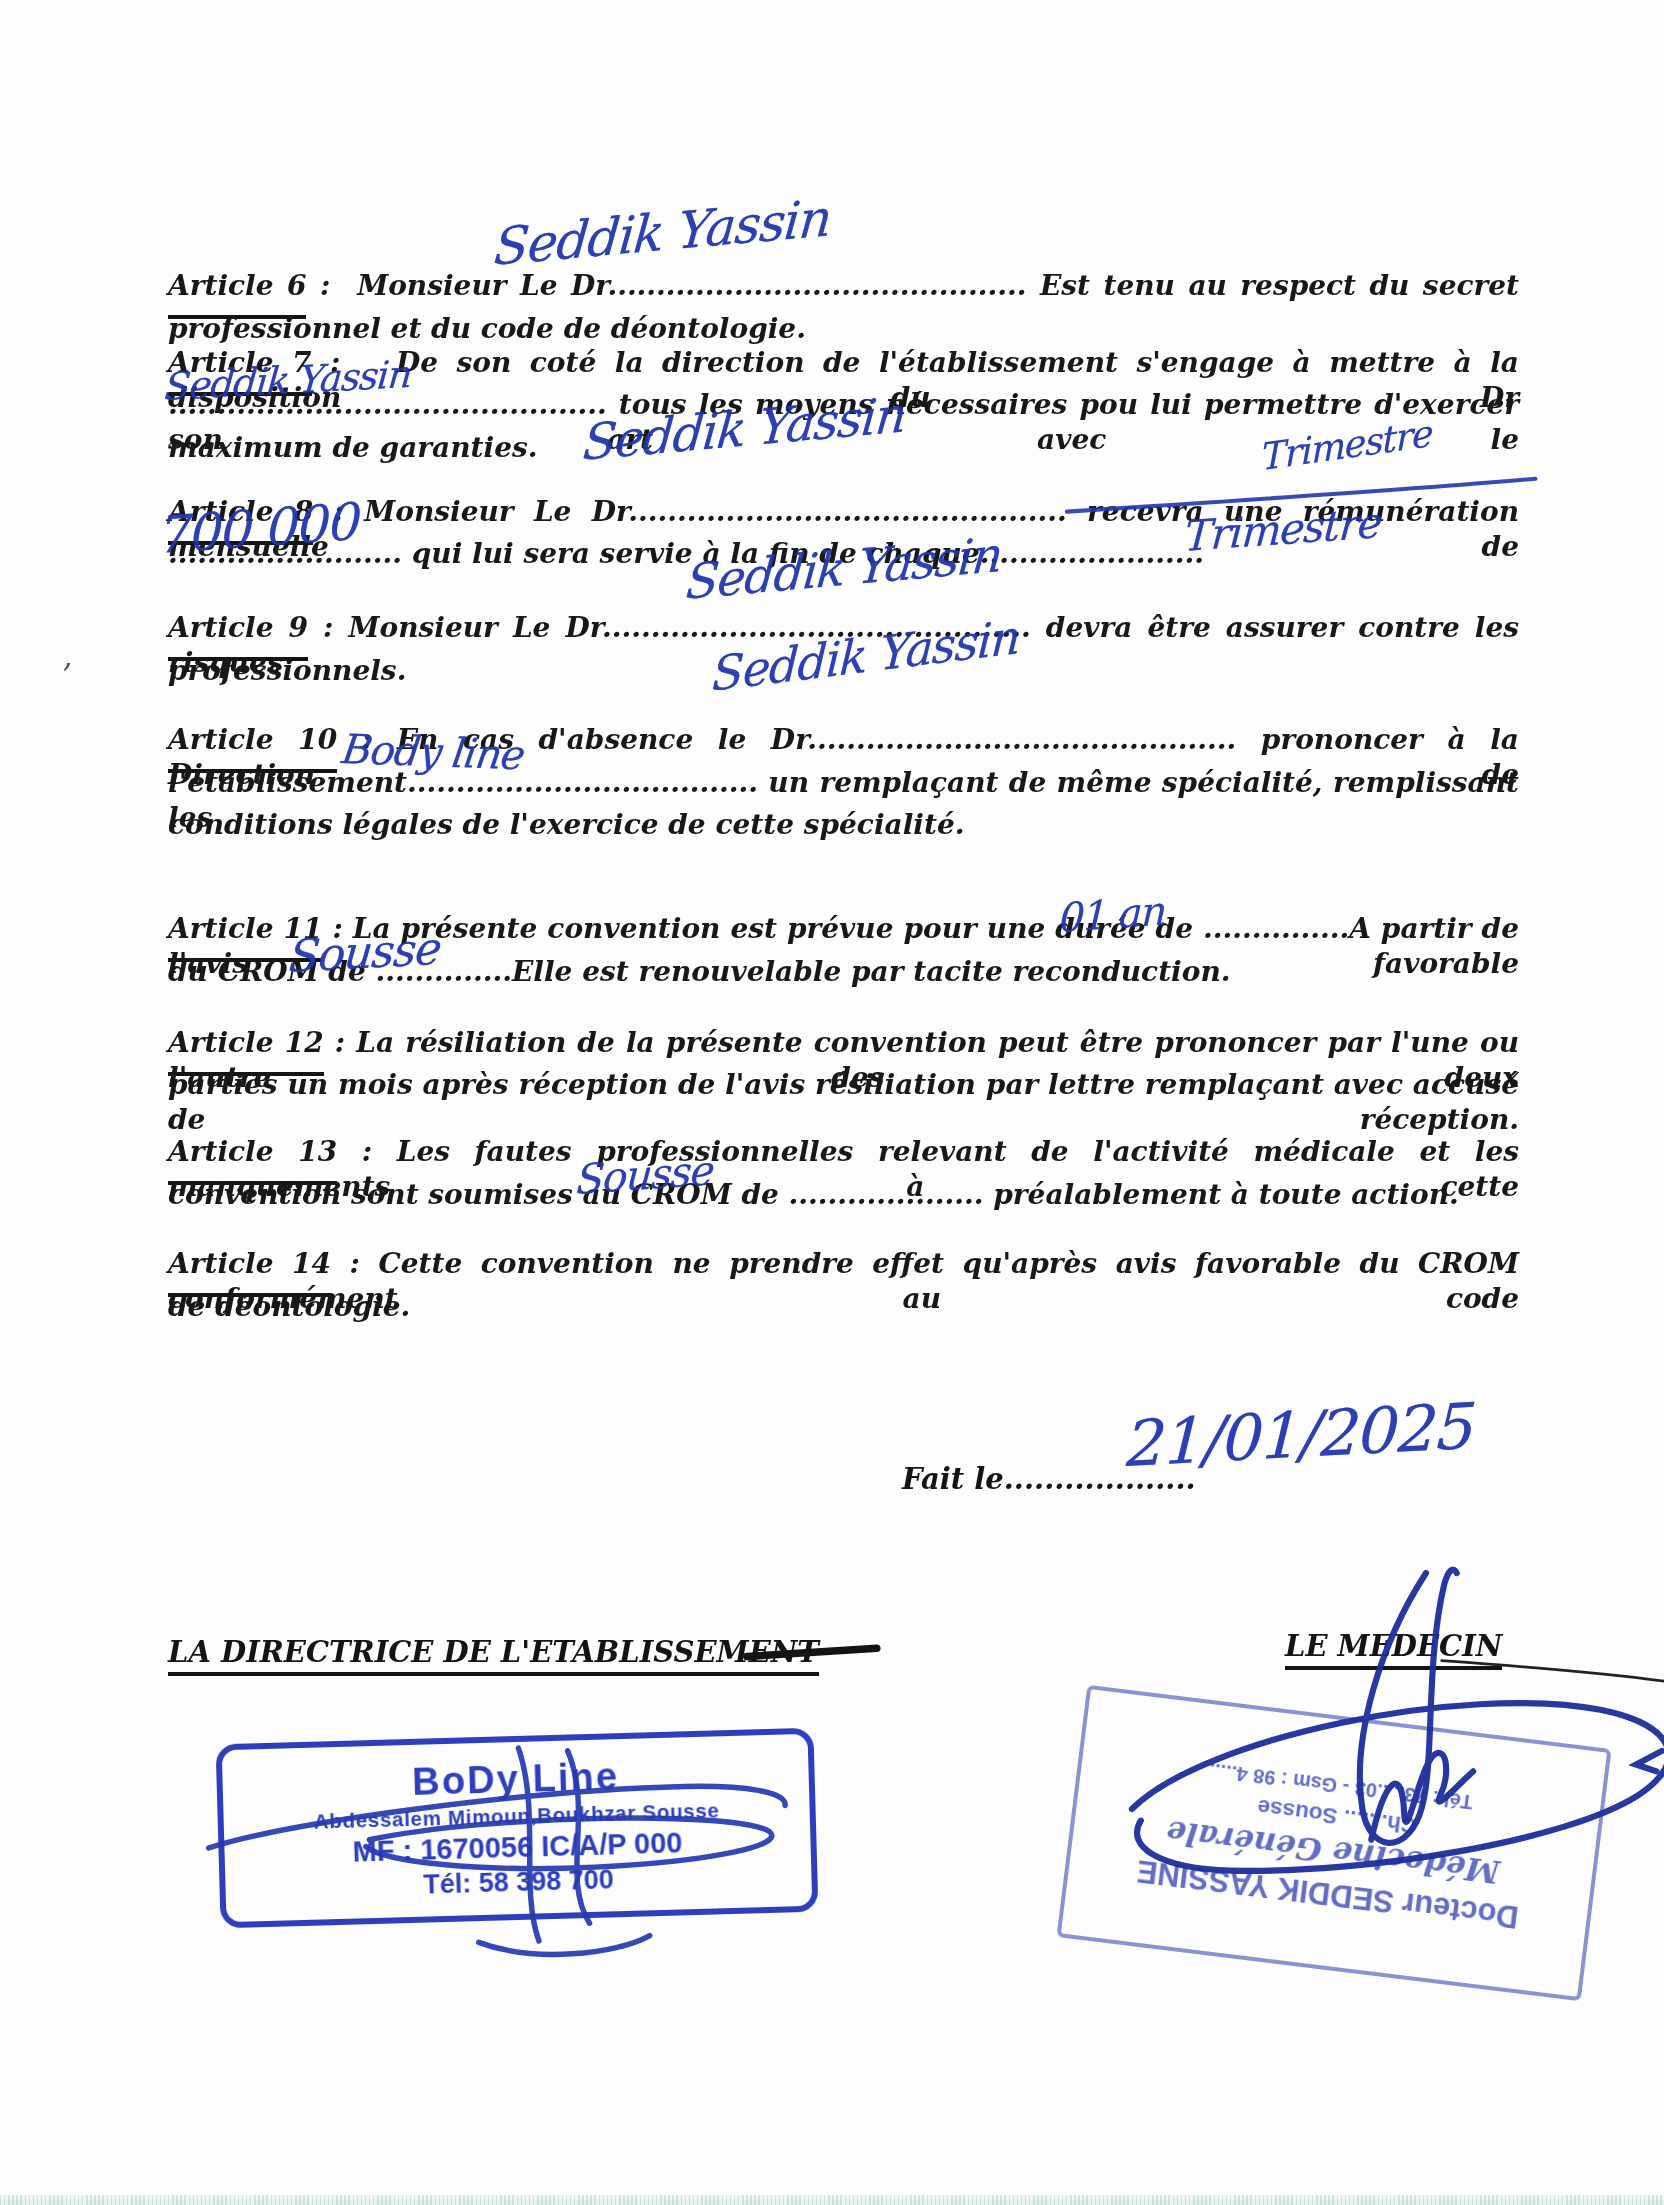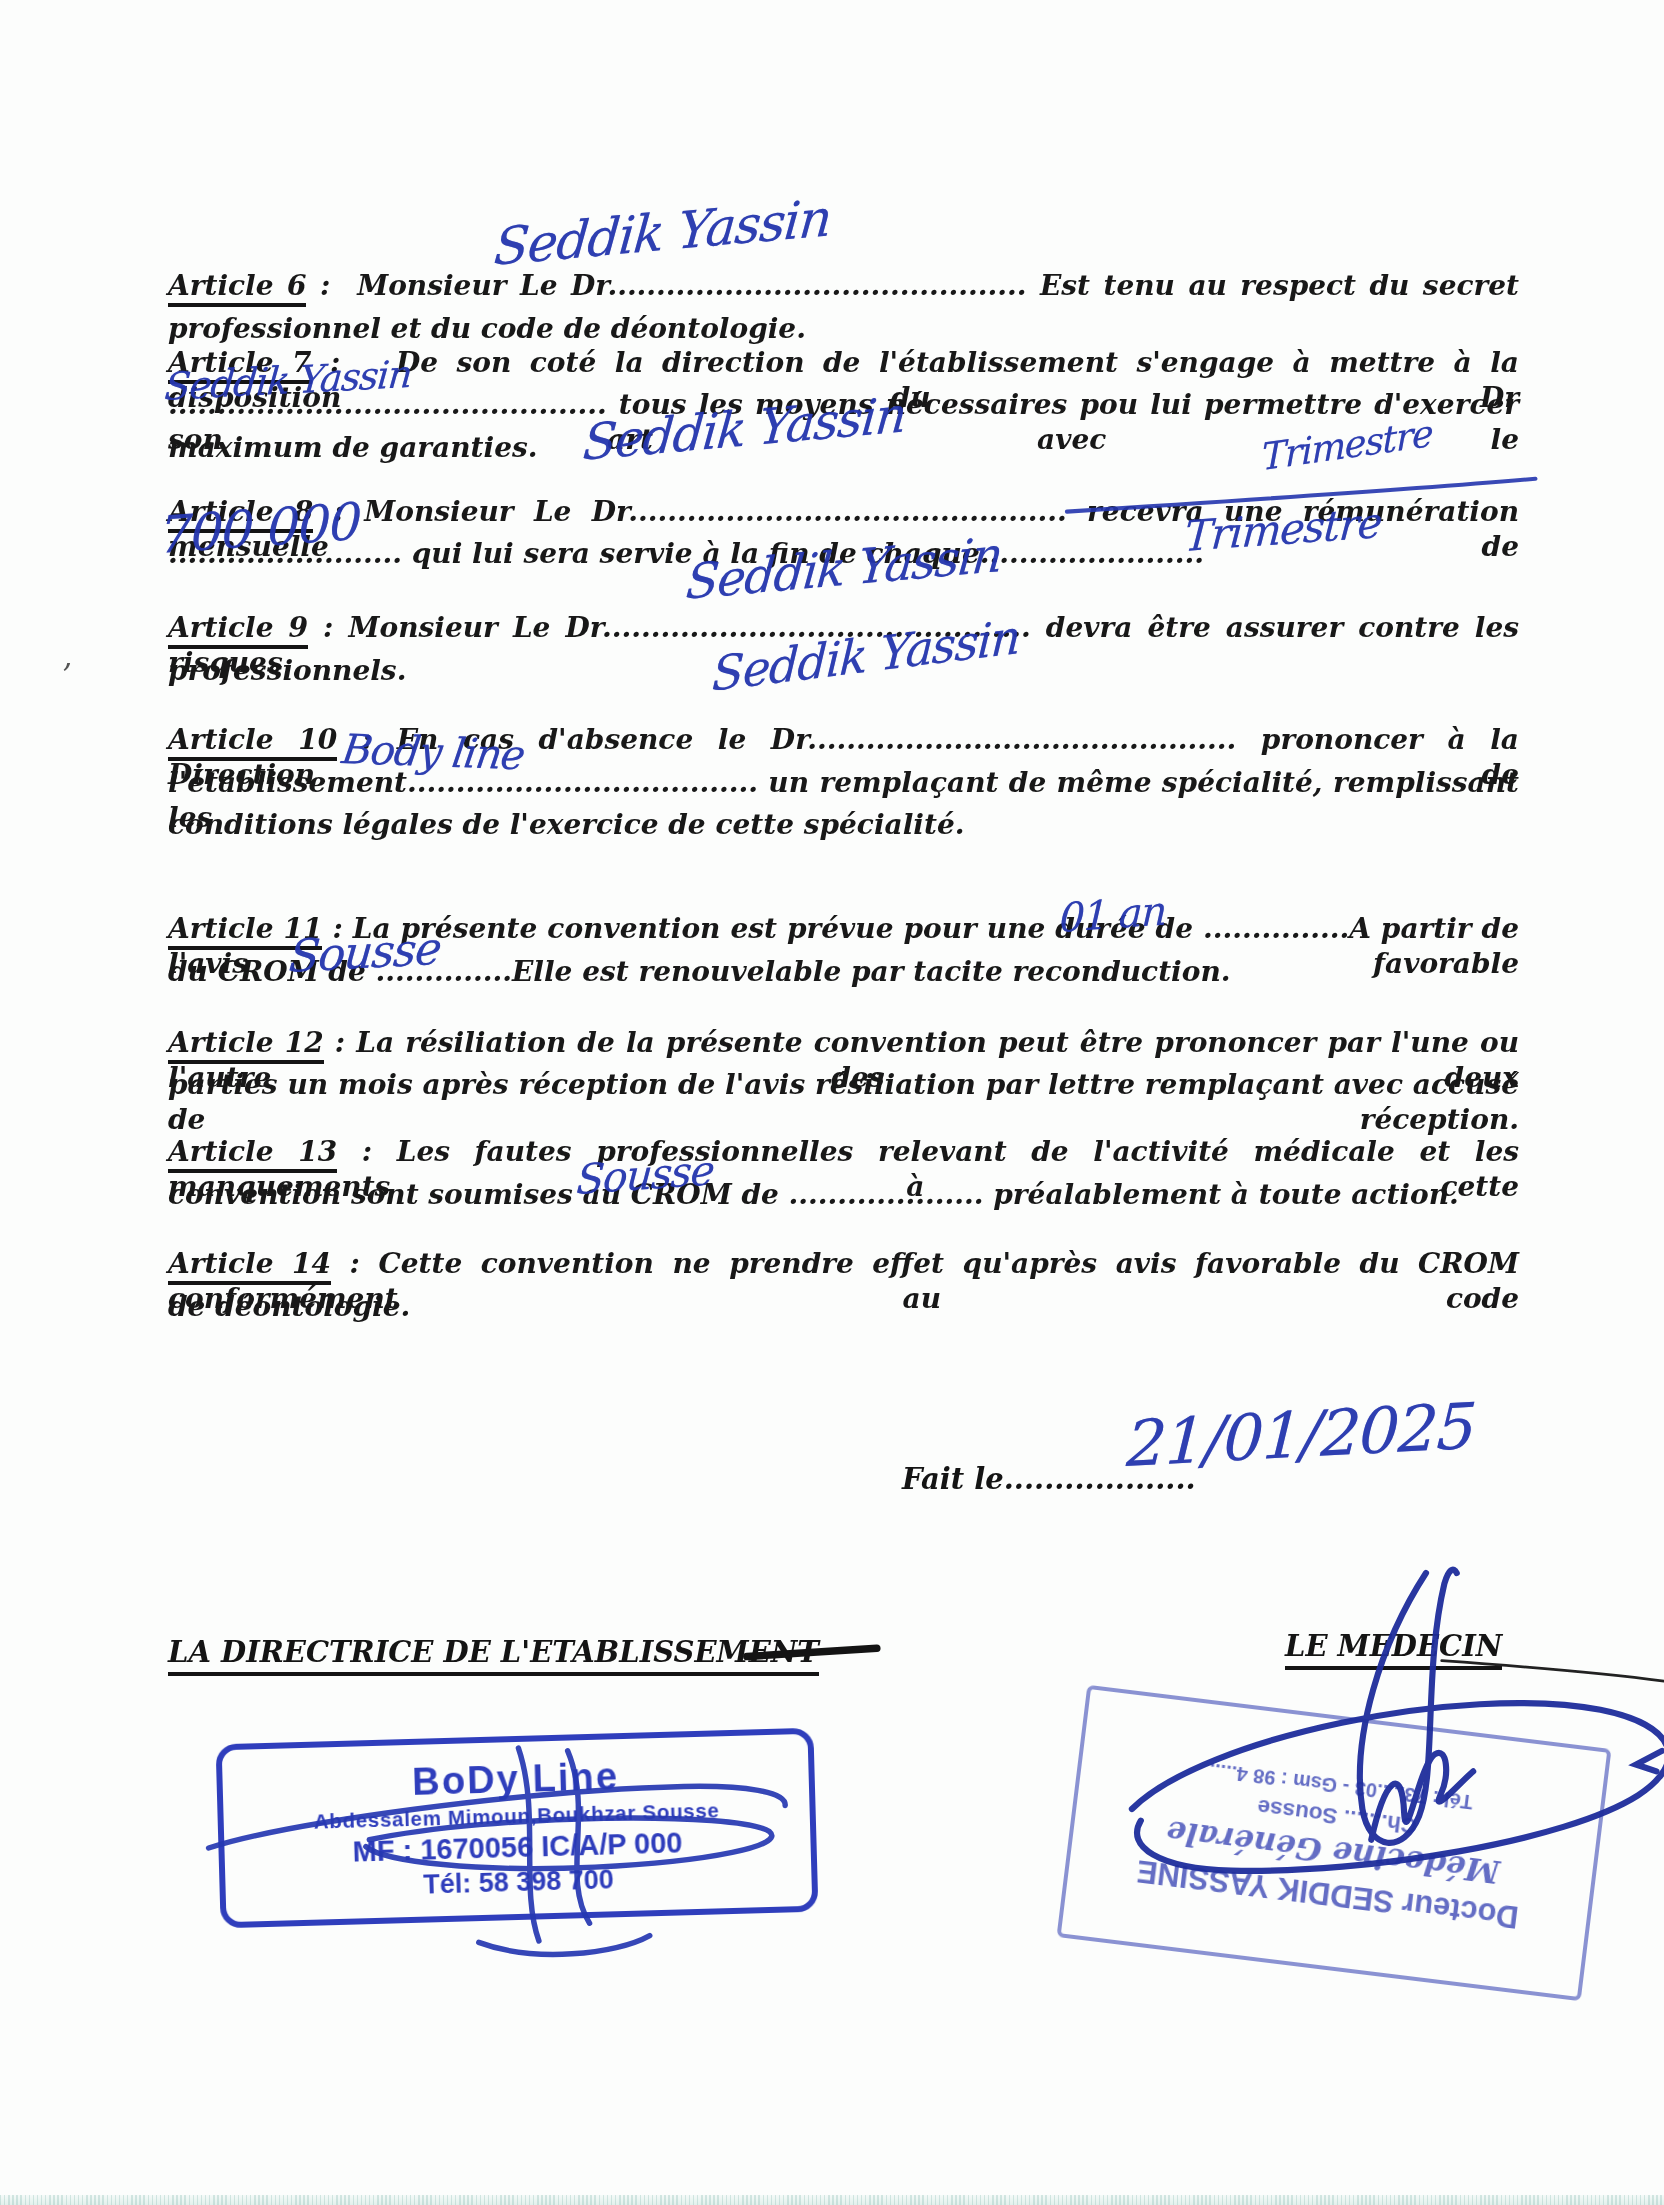--- a/index.html
+++ b/index.html
@@ -13,21 +13,21 @@
   
   .line{
     position:absolute;left:168px;width:1351px;
     font-weight:bold;font-style:italic;
     color:#181818;font-size:28px;line-height:1.25;
     white-space:normal;
   }
   .j{text-align:justify;text-align-last:justify;}
   .alabel{
     border-bottom:4.1px solid #141414;
-    padding-bottom:1px;
+    padding-bottom:13px;
   }
   .asep{white-space:pre;}
   .indent{left:229px;width:1289px;}
   
   .hw{
     position:absolute;
     font-family:"DejaVu Serif", serif;
     font-style:italic;
     color:#2435ae;
     white-space:nowrap;

